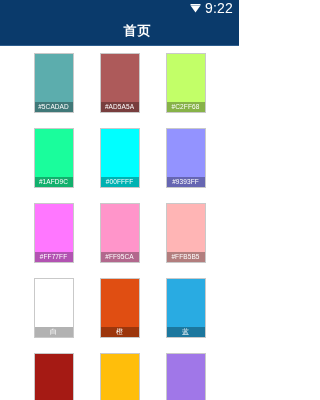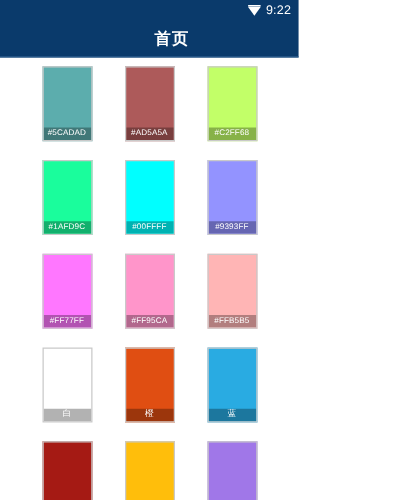--- a/index.html
+++ b/index.html
@@ -26,21 +26,21 @@
     box-sizing: border-box;
   }
   .sb-icon {
     width: 11px;
     height: 9px;
     margin-right: 4px;
     display: block;
   }
   .sb-time {
     color: #ffffff;
-    font-size: 10px;
+    font-size: 14px;
     letter-spacing: 0.2px;
     line-height: 9px;
   }
 
   
   .appbar {
     height: 30px;
     background: #0A3A6B;
     display: flex;
     align-items: center;

